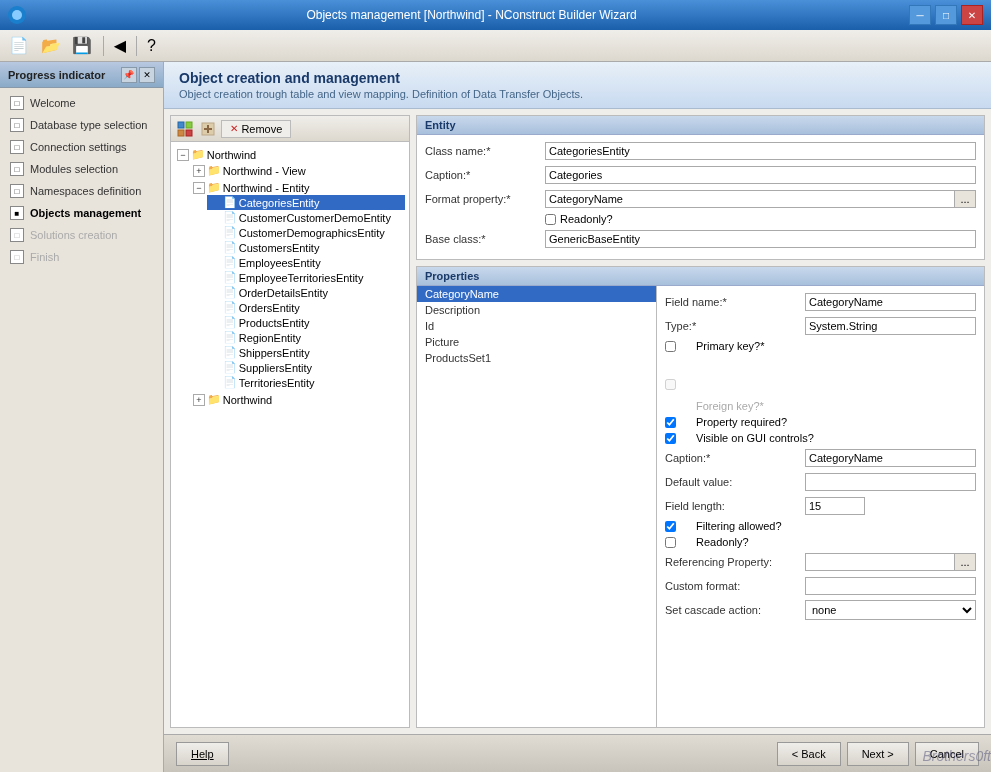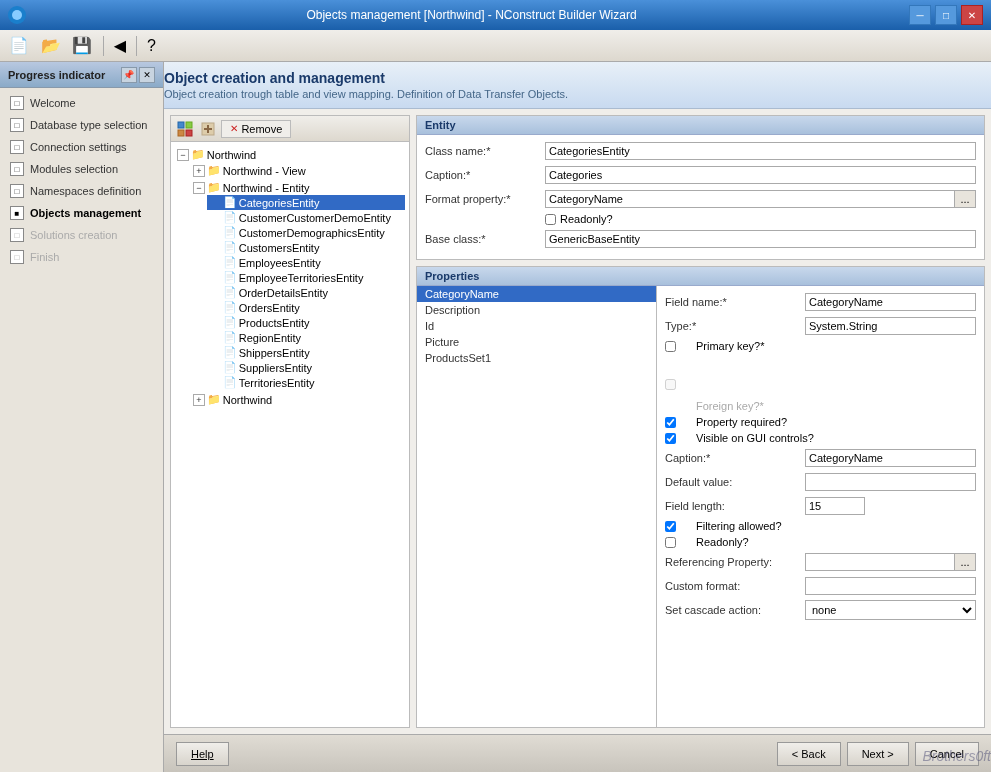--- a/index.html
+++ b/index.html
@@ -81,21 +81,21 @@
     .content-area {
       flex: 1;
       display: flex;
       flex-direction: column;
       background: #f0eeea;
     }
 
     
     .page-header {
       background: linear-gradient(to bottom, #e8f0f8, #c8daf0);
-      padding: 8px 0;
+      padding: 8px 15px;
       border-bottom: 1px solid #aabbd0;
     }
     .page-title { font-size: 14px; font-weight: bold; color: #1a3a6a; margin-bottom: 2px; }
     .page-subtitle { font-size: 11px; color: #446688; }
 
     
     .main-split {
       display: flex;
       flex: 1;
       overflow: hidden;

